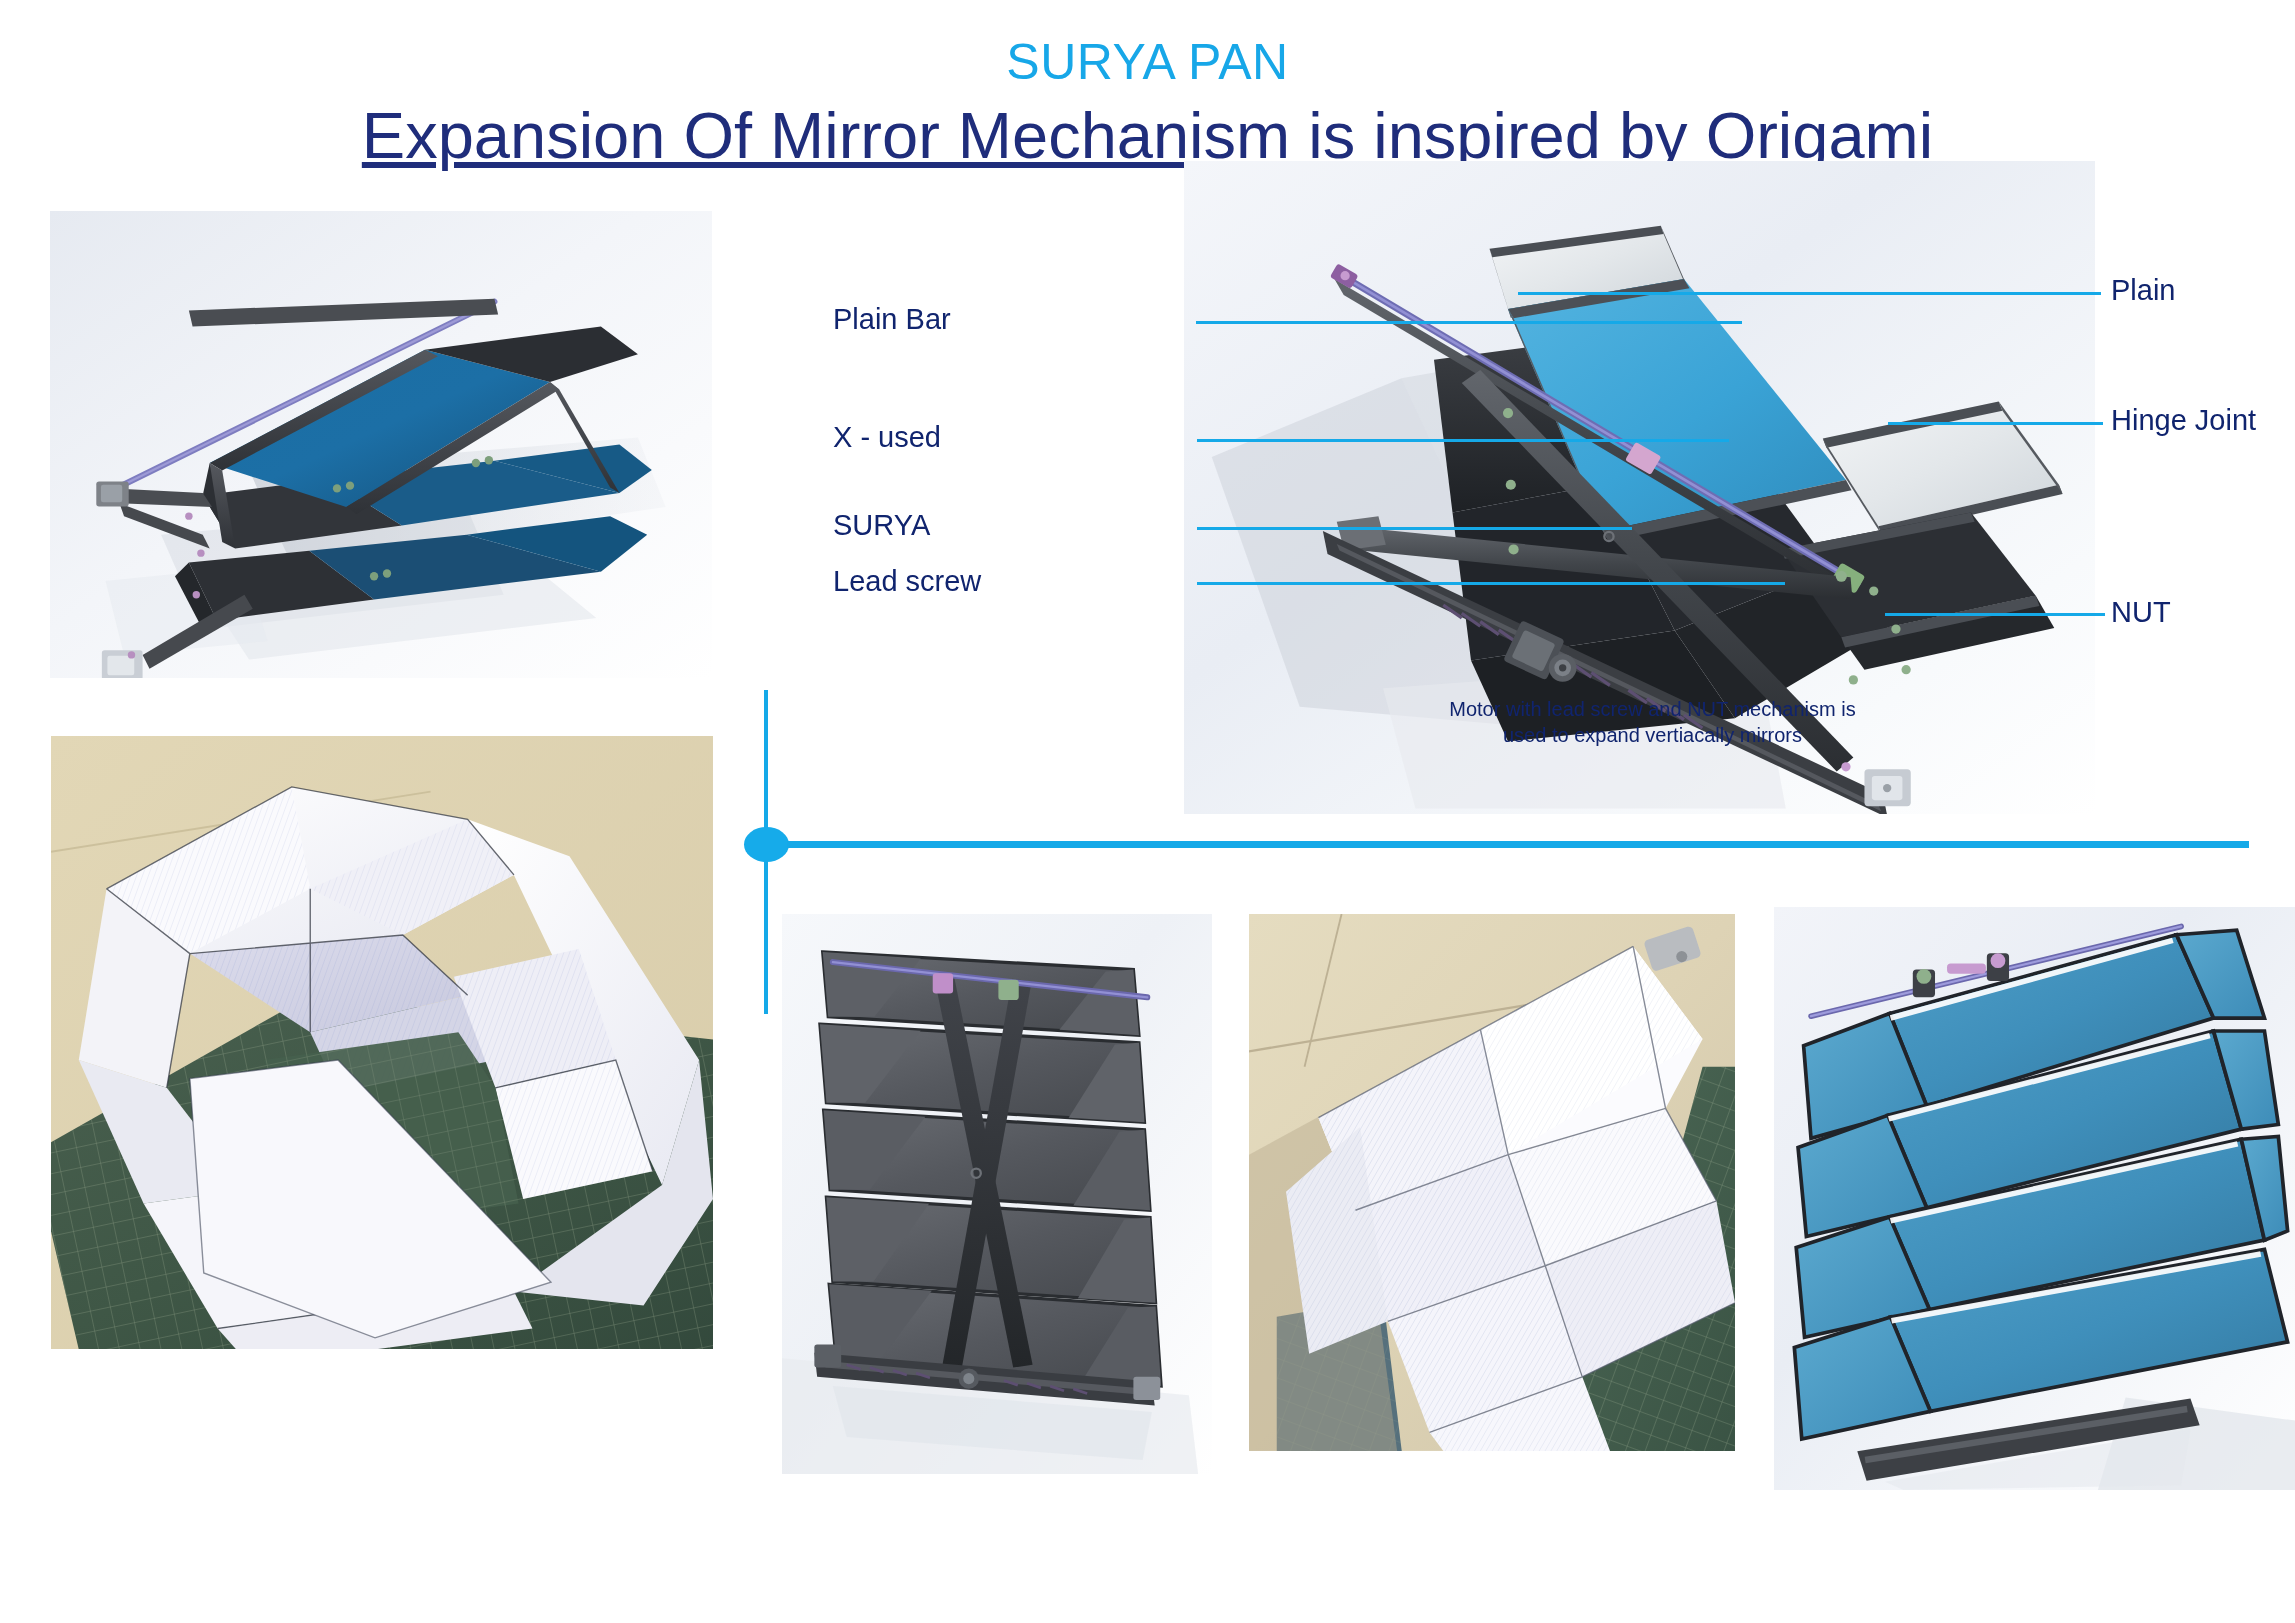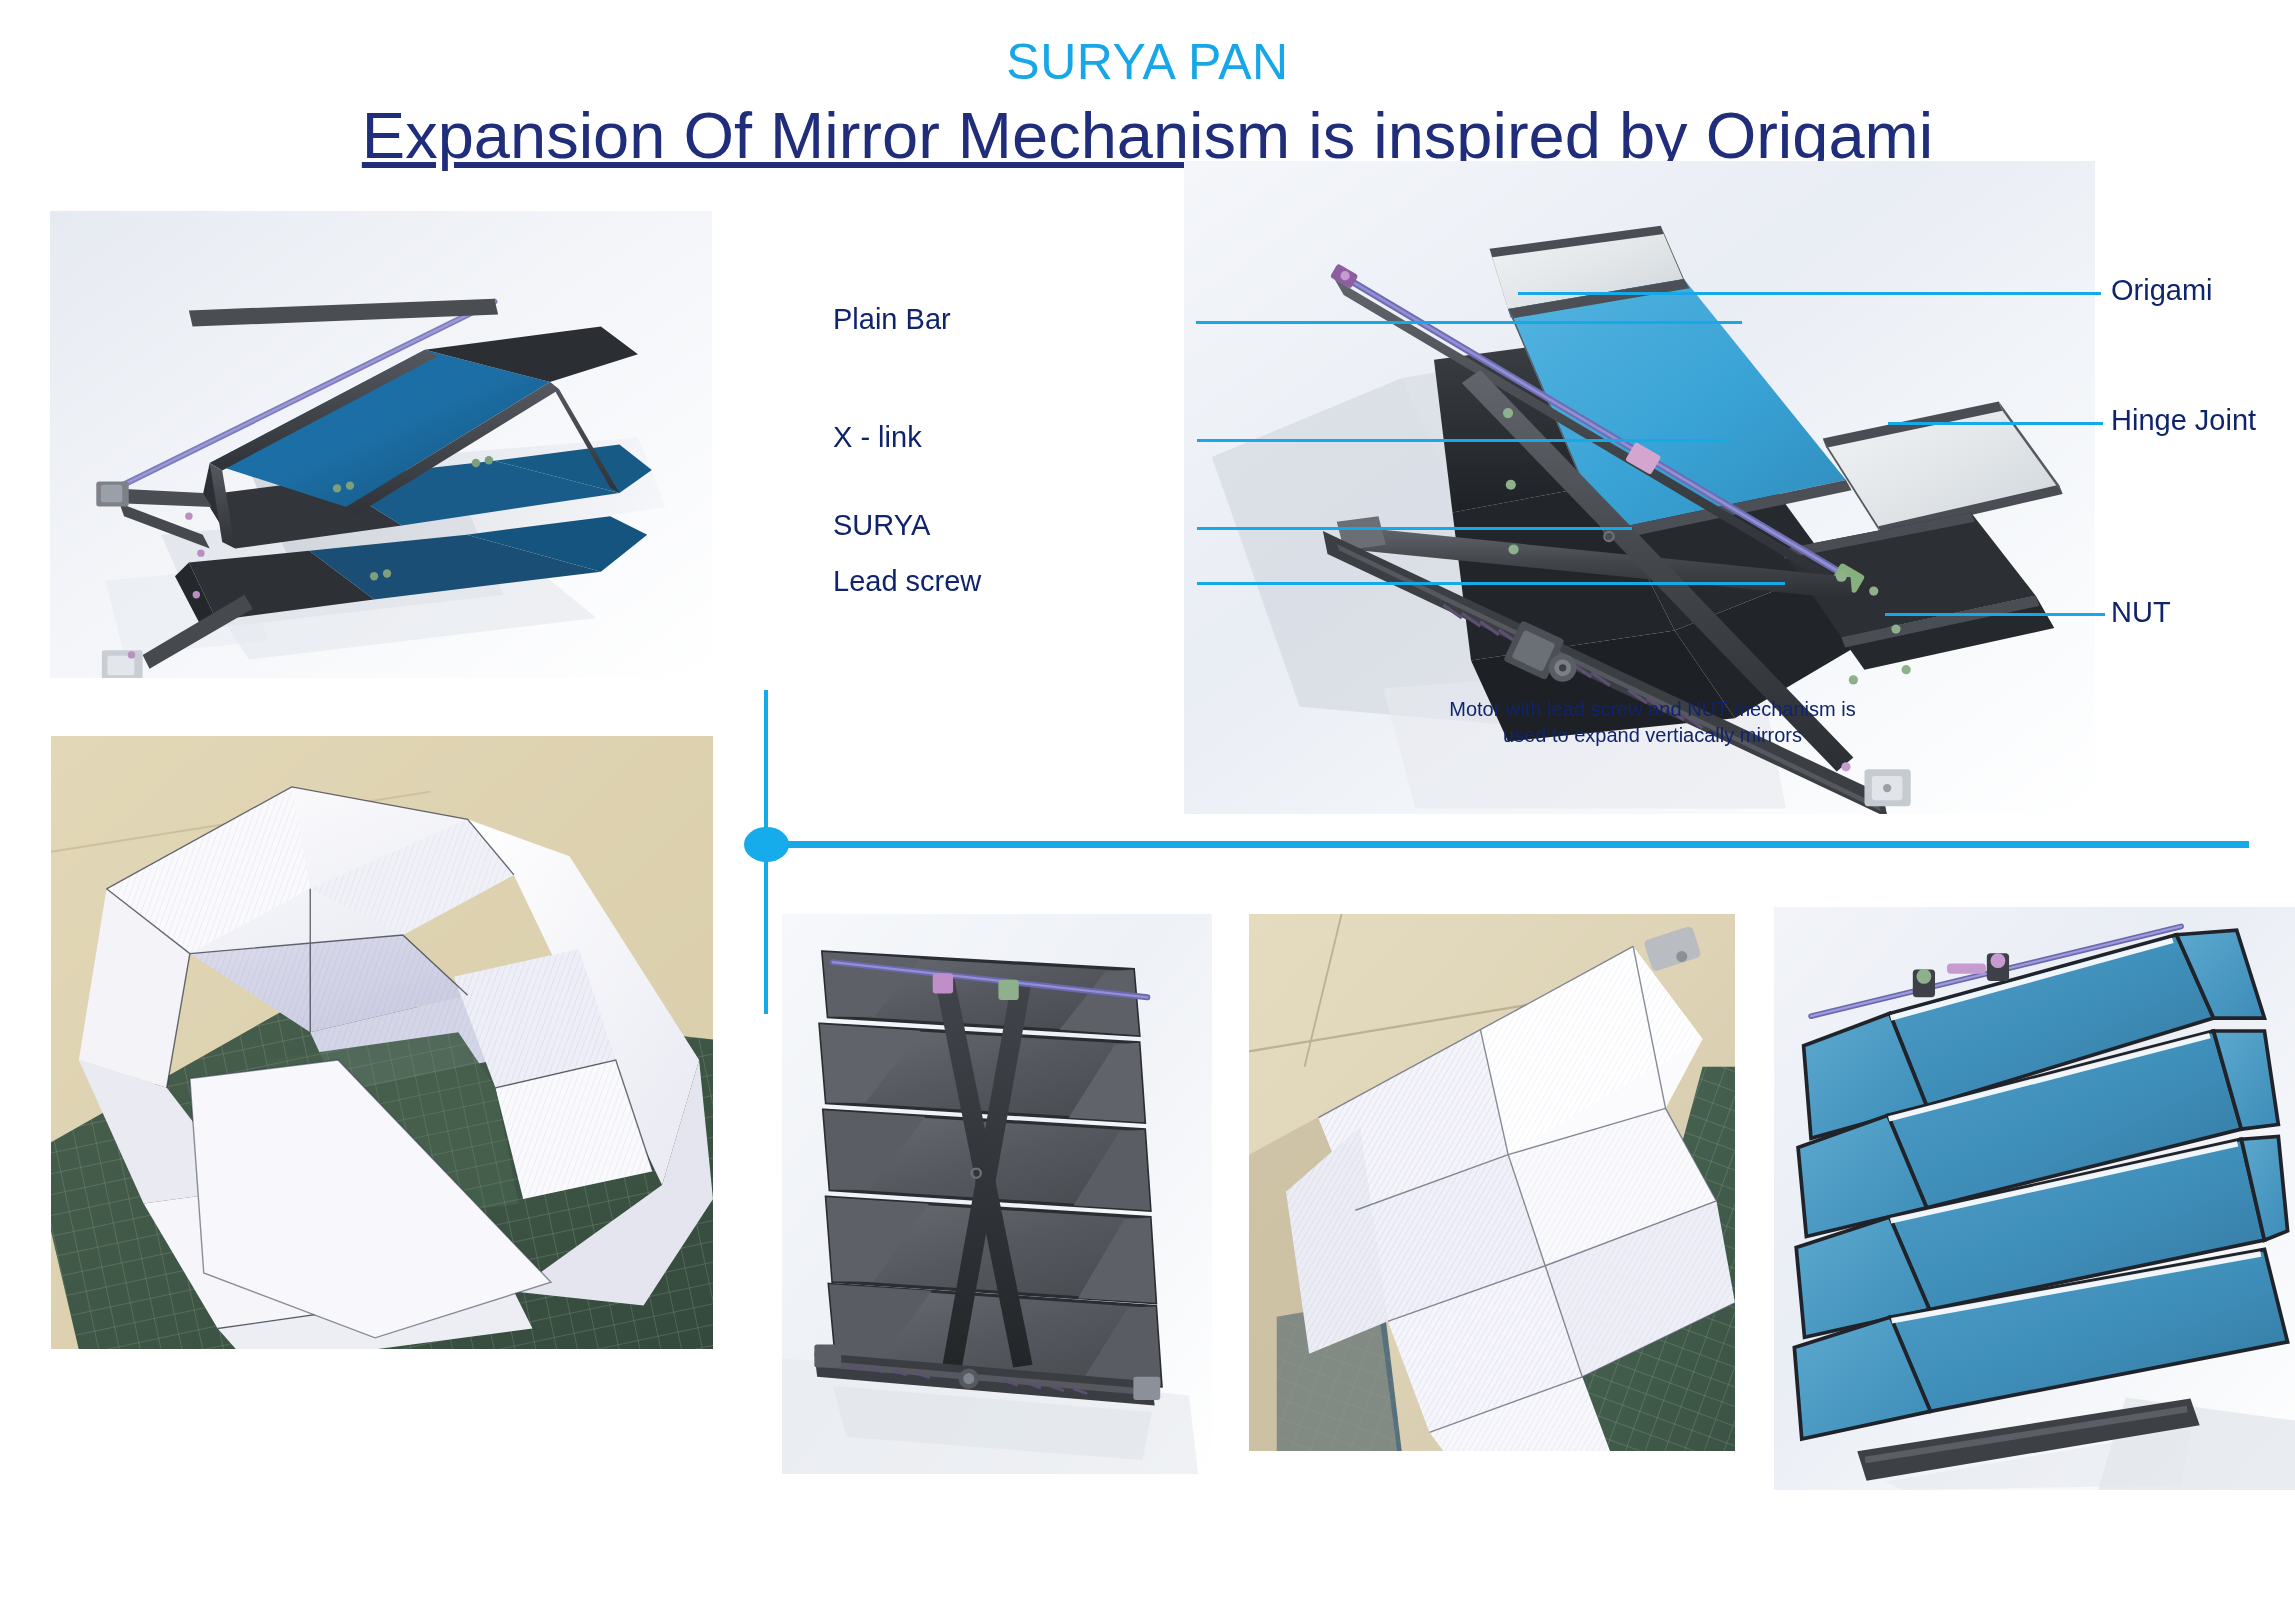--- a/index.html
+++ b/index.html
@@ -277,25 +277,25 @@
   <div class="lead" style="left:1196px;top:321px;width:546px;"></div>
   <div class="lead" style="left:1197px;top:439px;width:532px;"></div>
   <div class="lead" style="left:1197px;top:527px;width:435px;"></div>
   <div class="lead" style="left:1197px;top:582px;width:588px;"></div>
 
   <div class="lead" style="left:1518px;top:292px;width:583px;"></div>
   <div class="lead" style="left:1888px;top:422px;width:215px;"></div>
   <div class="lead" style="left:1885px;top:613px;width:220px;"></div>
 
   <div class="lbl l" style="left:833px;top:303px;width:352px;">Plain Bar</div>
-  <div class="lbl l" style="left:833px;top:421px;width:352px;">X - link</div>
+  <div class="lbl l" style="left:833px;top:421px;width:352px;">X - used</div>
   <div class="lbl l" style="left:833px;top:509px;width:352px;">SURYA</div>
   <div class="lbl l" style="left:833px;top:565px;width:352px;">Lead screw</div>
 
-  <div class="lbl r" style="left:2111px;top:274px;">Origami</div>
+  <div class="lbl r" style="left:2111px;top:274px;">Plain</div>
   <div class="lbl r" style="left:2111px;top:404px;">Hinge Joint</div>
   <div class="lbl r" style="left:2111px;top:596px;">NUT</div>
 
   <div id="caption">
     <div>Motor with lead screw and NUT mechanism is</div>
     <div>used to expand vertiacally mirrors</div>
   </div>
 
   <div class="photo" style="left:51px;top:736px;width:662px;height:613px;">
     <svg viewBox="0 0 1430 1325" preserveAspectRatio="none">

